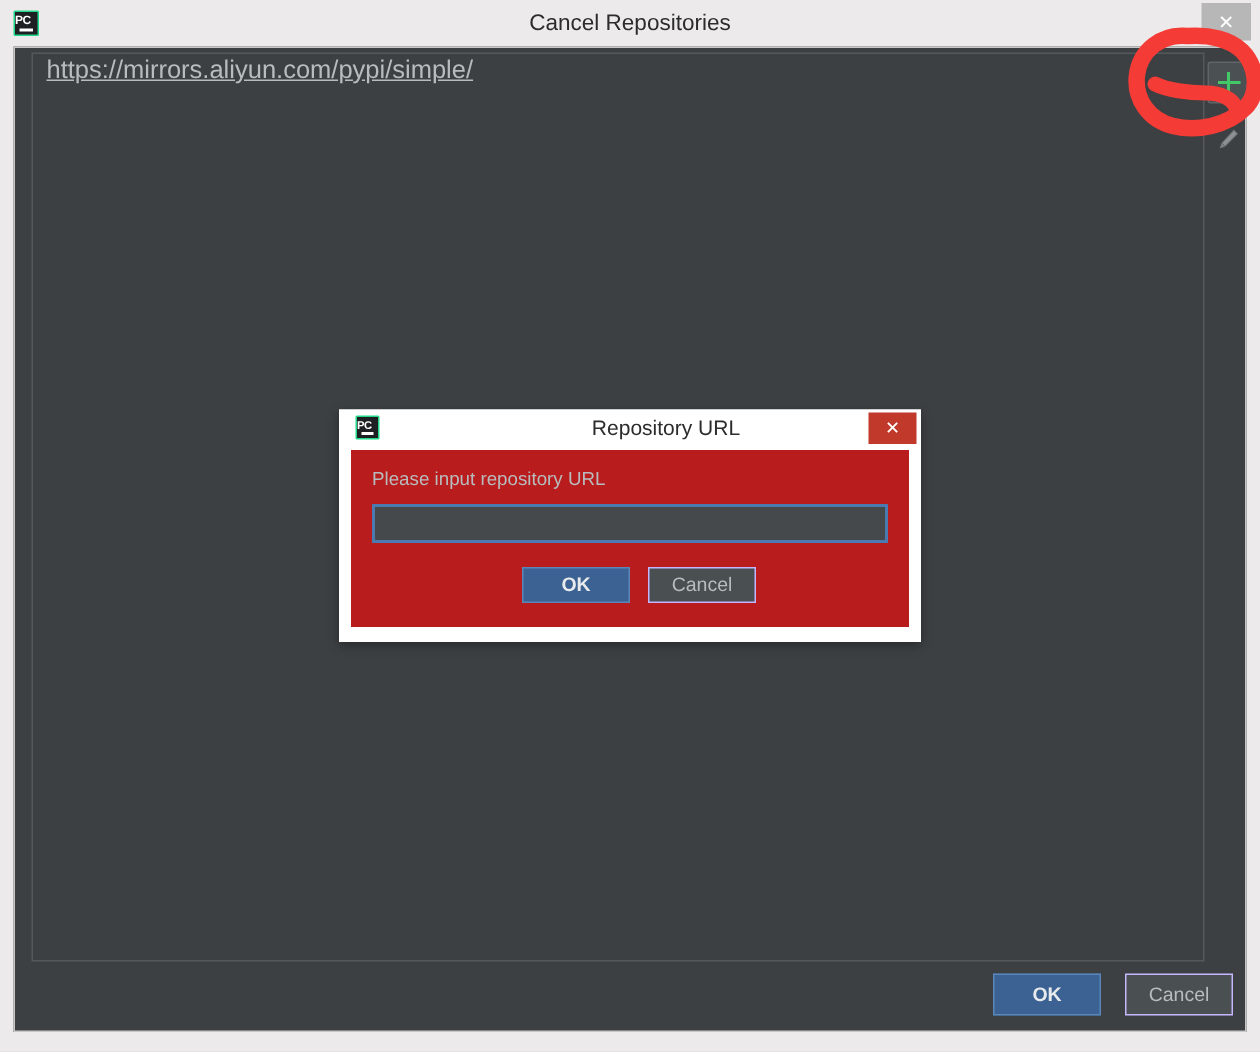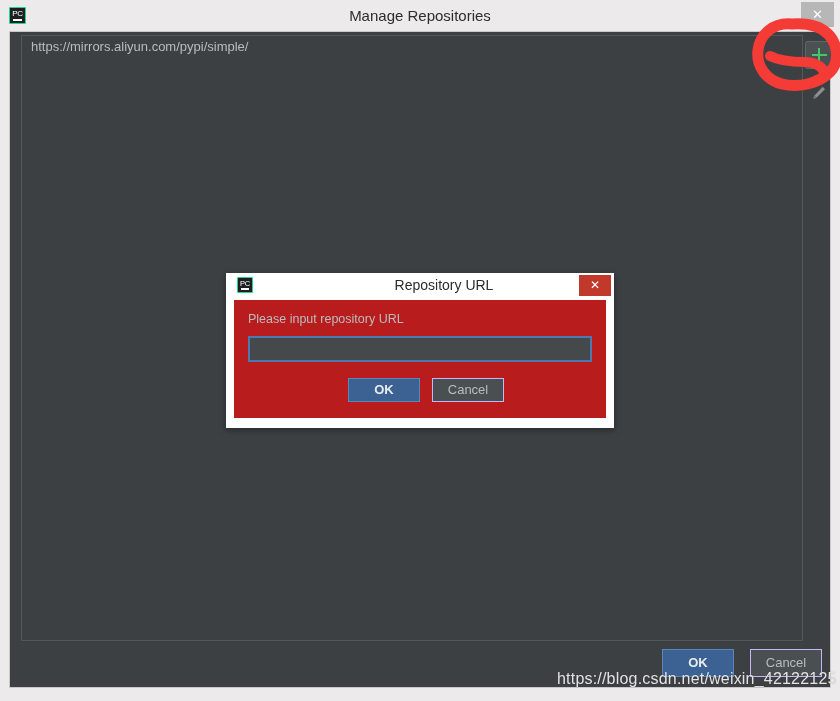--- a/index.html
+++ b/index.html
@@ -38,24 +38,23 @@
   .pc-icon {
     background: #1e1f22;
     border: 1.5px solid #21d789;
     box-sizing: border-box;
     position: relative;
     border-radius: 1px;
   }
   .pc-icon .pc-text {
     position: absolute;
     left: 0; right: 0; top: 1px;
-    text-align: center;
     color: #ffffff;
     font-family: "Liberation Sans", sans-serif;
-    font-weight: normal;
+    font-weight: bold;
     line-height: 1;
     letter-spacing: -0.3px;
   }
   .pc-icon .pc-bar {
     position: absolute;
     background: #ffffff;
   }
   #titlebar-icon .pc-text { font-size: 8px; top: 2px; }
   #titlebar-icon .pc-bar { left: 3px; right: 3px; bottom: 2.5px; height: 2px; }
 
@@ -105,25 +104,26 @@
     width: 782px; height: 606px;
     border: 1px solid #54585b;
     background: #3c4043;
     box-sizing: border-box;
     overflow: hidden;
   }
   .repo-item {
     height: 22px;
     line-height: 22px;
     padding-left: 9px;
-    font-size: 13px;
+    font-size: 17px;
     color: #b9bcbe;
     font-family: "Liberation Sans", sans-serif;
     cursor: pointer;
     white-space: nowrap;
+    text-decoration: underline;
   }
 
   
   #repo-toolbar {
     position: absolute;
     left: 794px; top: 3px;
     width: 36px; height: 606px;
   }
   .tool-btn {
     position: absolute;
@@ -302,21 +302,21 @@
 </head>
 <body>
 
 <div id="app-window">
 
   <div id="titlebar">
     <div id="titlebar-icon" class="pc-icon">
       <div class="pc-text">PC</div>
       <div class="pc-bar"></div>
     </div>
-    <div id="window-title">Manage Repositories</div>
+    <div id="window-title">Cancel Repositories</div>
     <div id="close-button">✕</div>
   </div>
 
   <div id="window-body">
     <div id="content-frame">
 
       <div id="repo-listbox">
         <div class="repo-item">https://mirrors.aliyun.com/pypi/simple/</div>
       </div>
 
@@ -356,15 +356,14 @@
       <div id="dialog-cancel-button" class="btn btn-secondary">Cancel</div>
     </div>
   </div>
 
   <svg id="annotation-circle" viewBox="0 0 88 78">
     <path d="M40 6 C22 4, 8 16, 6 32 C4 48, 14 62, 30 66 C46 70, 66 66, 78 54
              C88 44, 86 26, 76 16 C68 8, 54 5, 40 6 Z" fill="none" stroke="#f53b36" stroke-width="11" stroke-linecap="round" stroke-linejoin="round"></path>
     <path d="M18 38 C26 42, 40 44, 52 44 C62 44, 70 48, 72 54" fill="none" stroke="#f53b36" stroke-width="10" stroke-linecap="round"></path>
   </svg>
 
-  <div id="watermark">https://blog.csdn.net/weixin_42122125</div>
 
 </div>
 
 </body></html>

